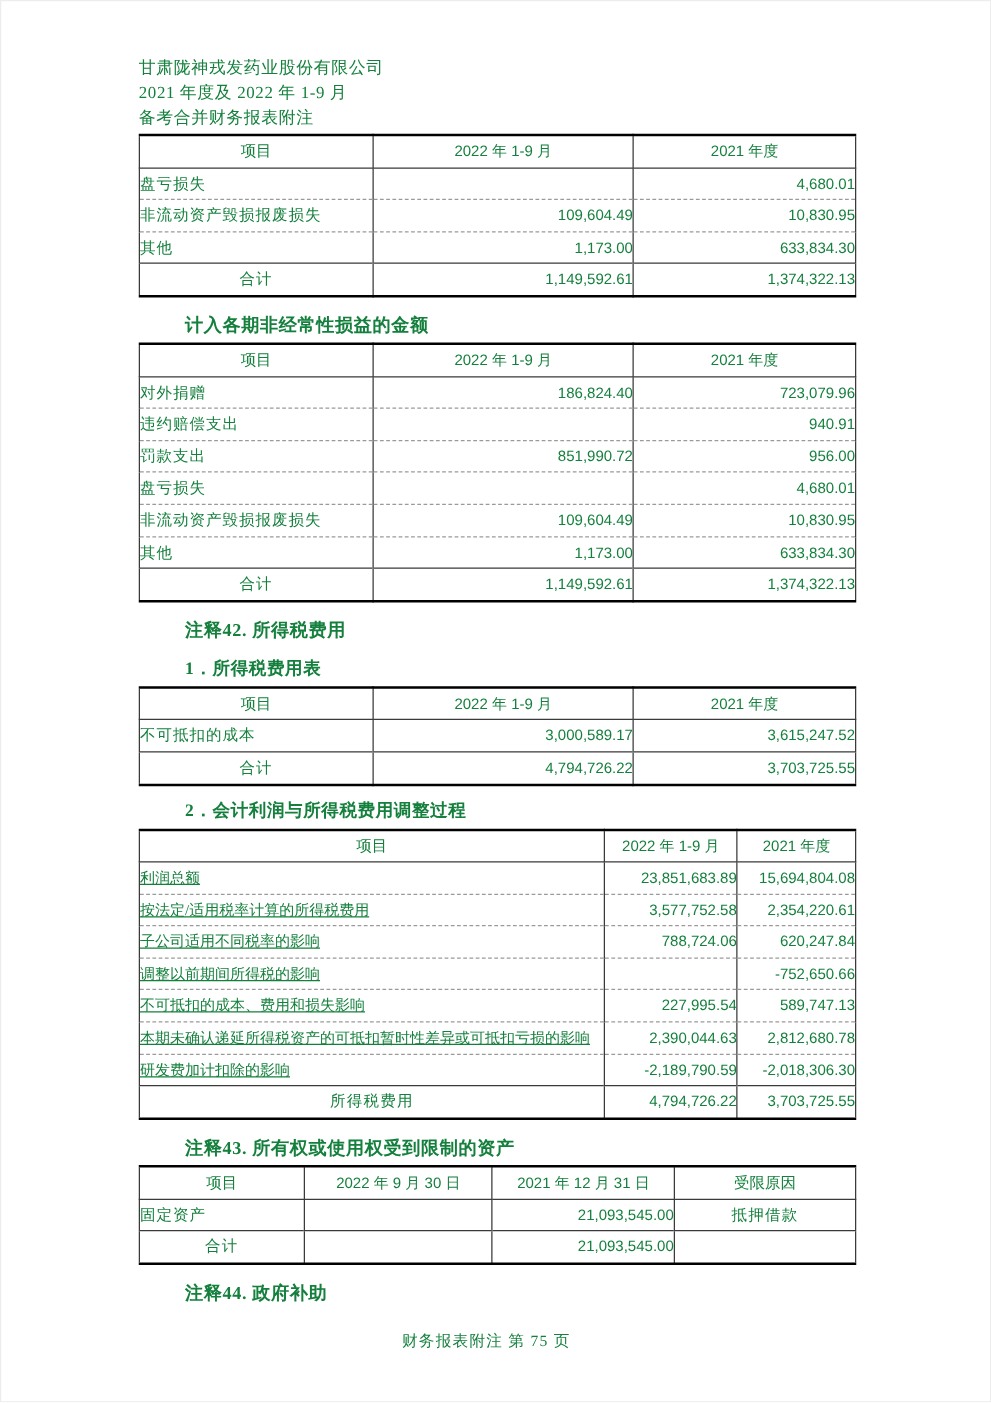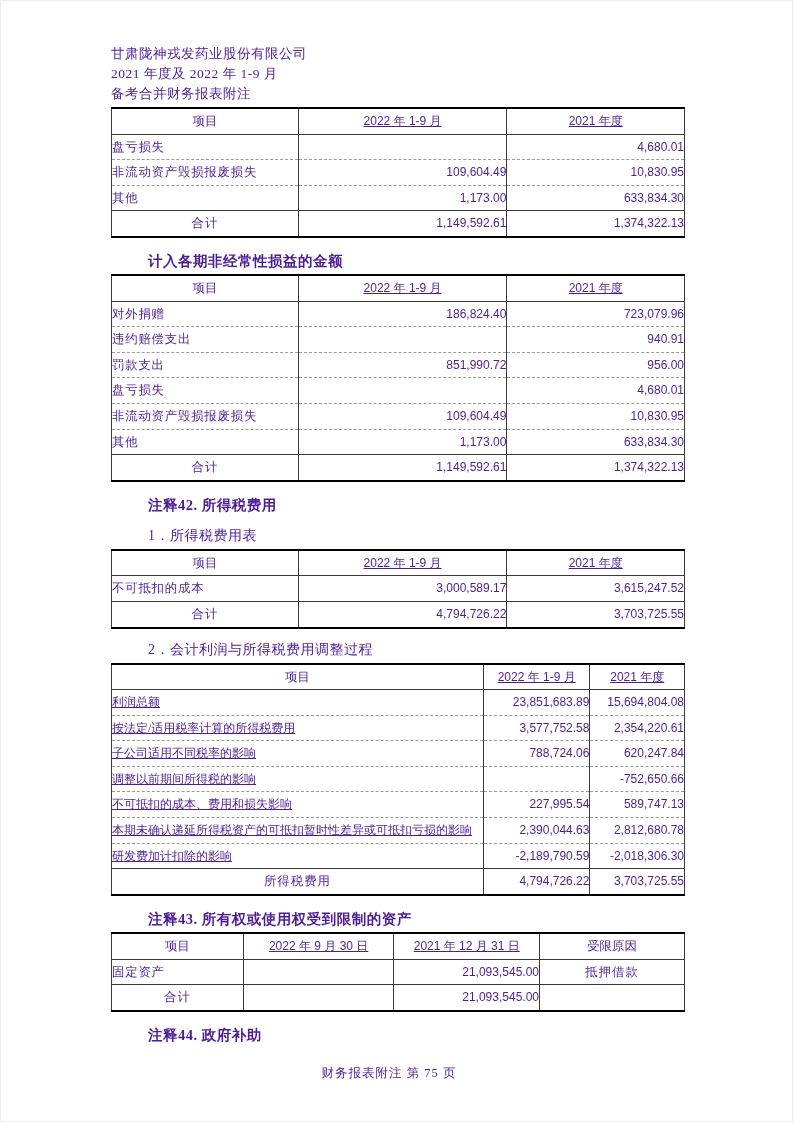--- a/index.html
+++ b/index.html
@@ -2,54 +2,54 @@
 <html><head>
 <meta charset="utf-8">
 <style>
   html,body{margin:0;padding:0;background:#fff;}
   .page{
     position:relative;
     width:793px;height:1122px;
     background:#fff;
     box-shadow:inset 0 0 0 1px #ededed;
     font-family:"Liberation Serif","DejaVu Serif",serif;
-    color:#4c1d95;
+    color:#15803d;
     overflow:hidden;
   }
   .content{margin-left:111px;width:574px;}
   .doc-header{padding-top:44px;font-size:13.5px;line-height:20px;letter-spacing:0.5px;}
   .doc-header div{white-space:nowrap;}
 
   h3.sec{
     font-size:14.5px;font-weight:bold;line-height:20px;
     margin:13px 0 0 37px;letter-spacing:0.5px;
   }
   h4.sub{
-    font-size:14px;font-weight:normal;line-height:20px;
+    font-size:14px;font-weight:bold;line-height:20px;
     margin:11px 0 0 37px;letter-spacing:0.5px;
   }
 
   table.fin{
     border-collapse:collapse;table-layout:fixed;
     width:574px;margin-top:3px;
     font-size:12.4px;
   }
   table.fin{border-top:2px solid #000;border-bottom:2px solid #000;padding-left:47px;}
   table.fin th,table.fin td{
     border-left:1px solid #3a3a3a;border-right:1px solid #3a3a3a;
     height:24.6px;line-height:24.6px;
     padding:0;overflow:hidden;white-space:nowrap;
   }
   table.fin thead th{
     border-bottom:1px solid #3a3a3a;
     font-weight:normal;text-align:center;
   }
   table.fin tbody td{border-bottom:1px dashed #9a9a9a;}
   table.fin tbody tr.total-row td{border-top:1px solid #3a3a3a;border-bottom:none;}
-  .th-date{font-family:"Liberation Sans","DejaVu Sans",sans-serif;font-size:12px;text-decoration:underline;}
+  .th-date{font-family:"Liberation Sans","DejaVu Sans",sans-serif;font-size:12px;}
   .c-item{text-align:left;padding-left:6px;letter-spacing:0.8px;}
   .c-num{
     text-align:right;padding-right:9px;
     font-family:"Liberation Sans","DejaVu Sans",sans-serif;font-size:12px;
   }
   .c-center{text-align:center;letter-spacing:1px;}
   
   .t-std col:nth-child(1){width:32.6%;}
   .t-std col:nth-child(2){width:36.4%;}
   .t-std col:nth-child(3){width:31%;}

